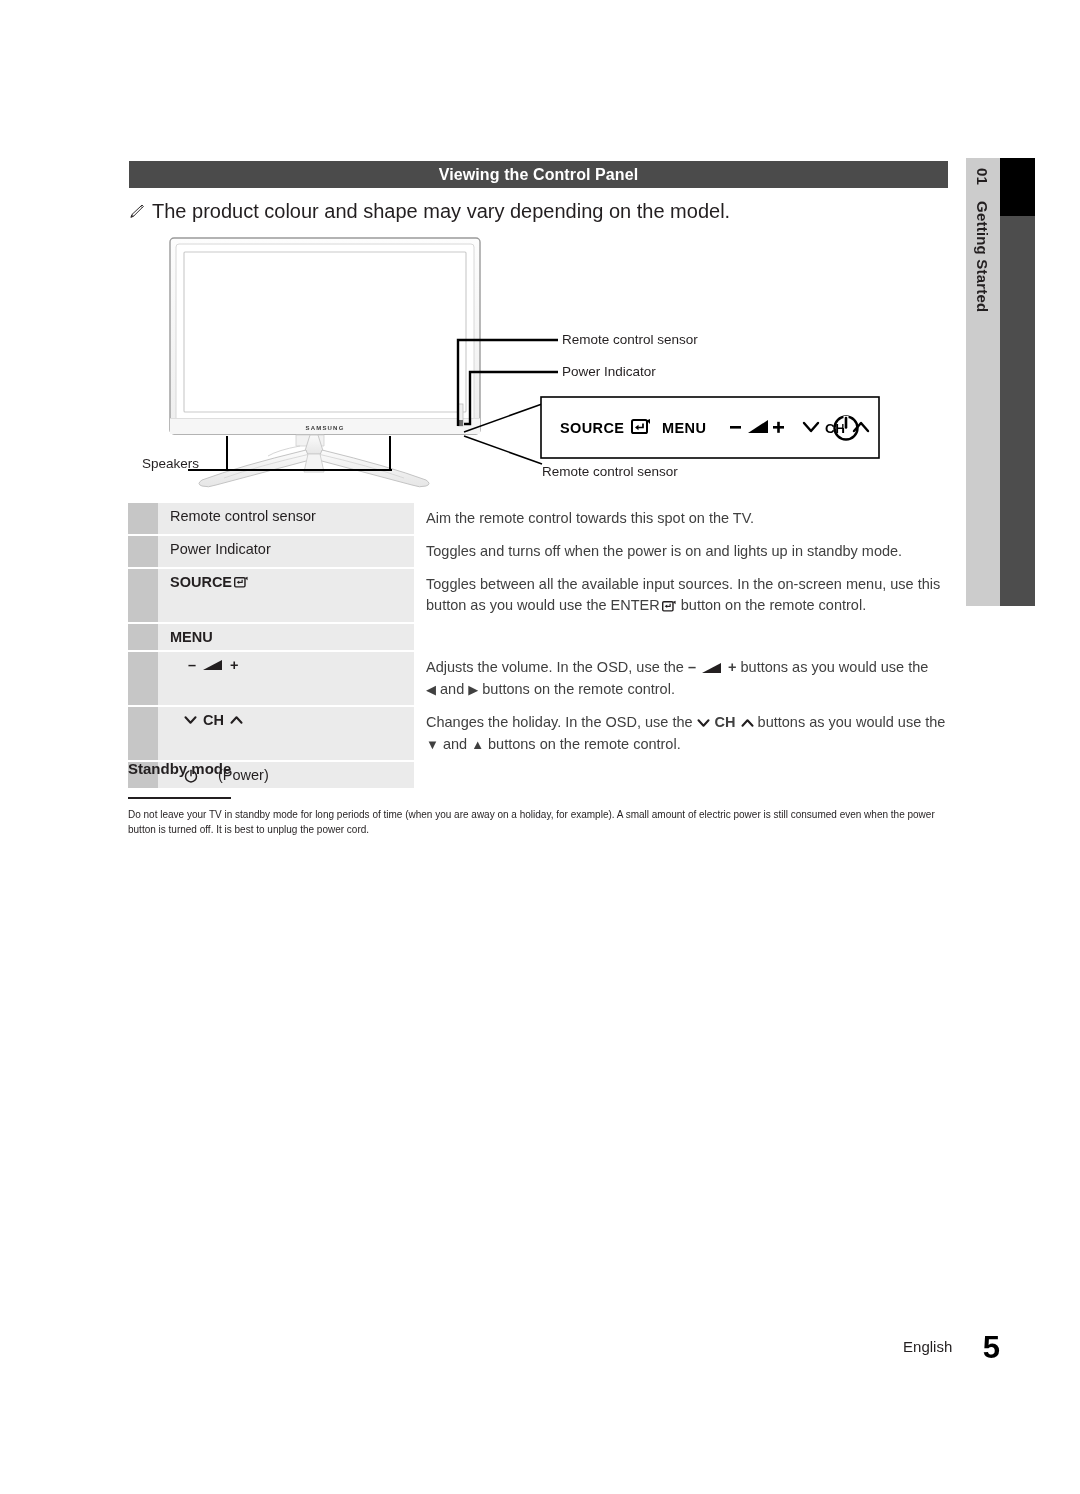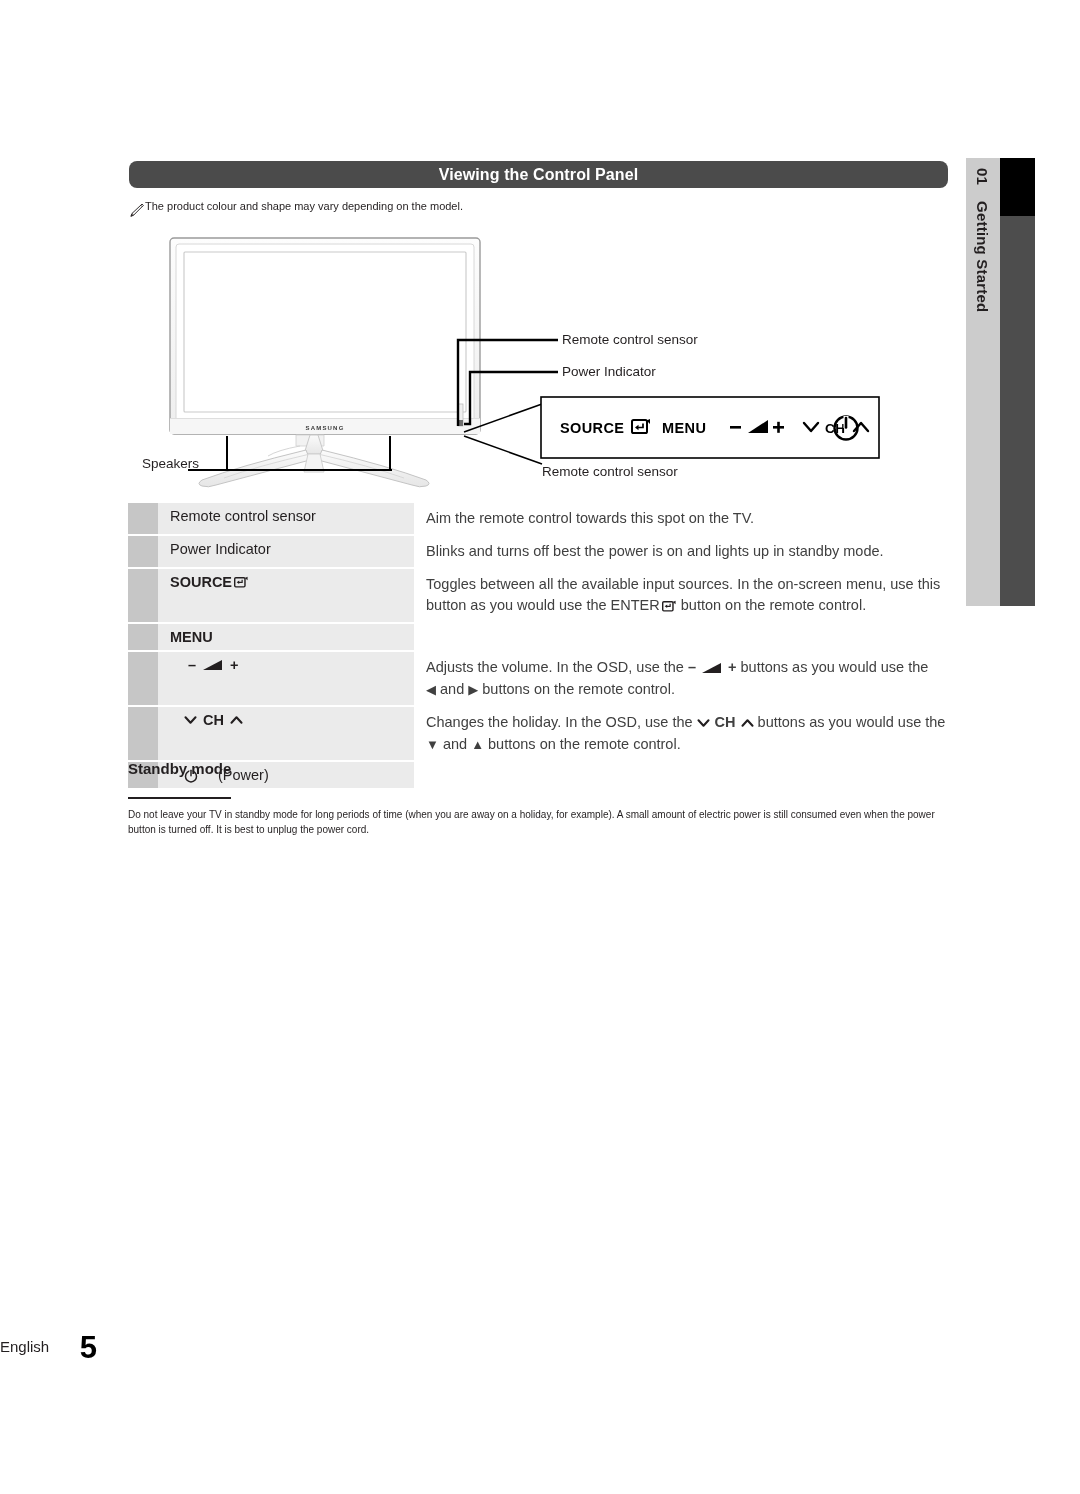--- a/index.html
+++ b/index.html
@@ -40,27 +40,26 @@
     background:#000000;
   }
 
   
   #section-header{
     position:absolute; left:129px; top:161px; width:819px; height:27px;
     background:#4b4b4b; color:#ffffff;
     display:flex; align-items:center; justify-content:center;
     font-size:16px; font-weight:bold;
     letter-spacing:.1px;
-    border-radius:8px;
   }
 
   
   #note-line{
     position:absolute; left:128px; top:200px; width:820px;
-    font-size:11px; color:#231f20; display:flex; align-items:flex-start; 
+    font-size:20px; color:#231f20; display:flex; align-items:flex-start; gap:7px;
   }
   #note-line .pencil{display:inline-block;width:17px;height:17px;flex:0 0 17px;margin-top:2px;}
 
   
   #illustration{position:absolute;left:128px;top:228px;width:820px;height:262px;}
 
   
   #spec-table{position:absolute;left:128px;top:503px;width:822px;}
   .trow{display:flex;margin-bottom:2px;}
   .tcell-icon{flex:0 0 30px;background:#c6c6c6;}
@@ -86,21 +85,21 @@
 
   
   #standby{position:absolute;left:128px;top:760px;width:825px;}
   #standby-title{
     font-size:15px;font-weight:bold;color:#231f20;
     display:inline-block;border-bottom:2px solid #231f20;padding-bottom:20px;
   }
   #standby-body{margin-top:8px;font-size:10px;line-height:1.5;color:#231f20;}
 
   
-  #footer{position:absolute;left:0;top:1330px;width:1000px;text-align:left;}
+  #footer{position:absolute;left:0;top:1330px;width:1000px;text-align:right;}
   #footer .lang{font-size:15px;color:#231f20;}
   #footer .pg{font-size:31px;font-weight:bold;color:#000;margin-left:26px;display:inline-block;vertical-align:-6px;}
 </style>
 </head>
 <body>
 
 <div class="page">
 
   <div id="chapter-tab">
     <div class="vtext">
@@ -242,21 +241,21 @@
         <span>Aim the remote control towards this spot on the TV.</span>
       </div>
     </div>
 
     <div class="trow">
       <div class="tcell-icon"></div>
       <div class="tcell-label">
         <span>Power Indicator</span>
       </div>
       <div class="tcell-desc">
-        <span>Blinks and turns off best the power is on and lights up in standby mode.</span>
+        <span>Toggles and turns off when the power is on and lights up in standby mode.</span>
       </div>
     </div>
 
     <div class="trow">
       <div class="tcell-icon"></div>
       <div class="tcell-label">
         <span class="lbl-bold">SOURCE</span>
         <span class="g">
           <svg class="enter-ico" viewBox="0 0 19 14">
             <rect x="0.9" y="0.9" width="13" height="11.6" rx="1.4" fill="none" stroke="#231f20" stroke-width="1.8"></rect>

